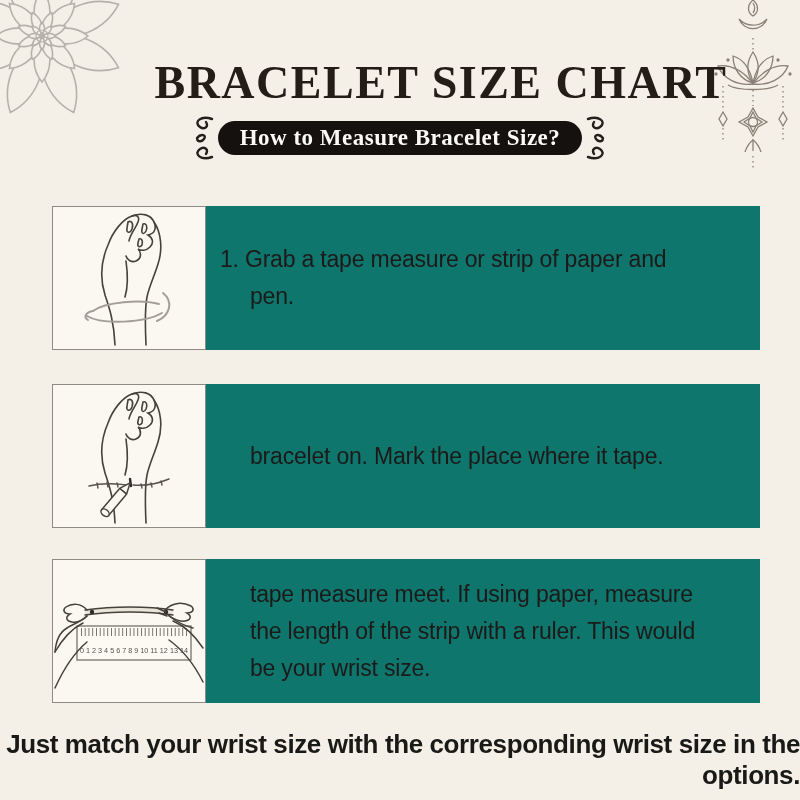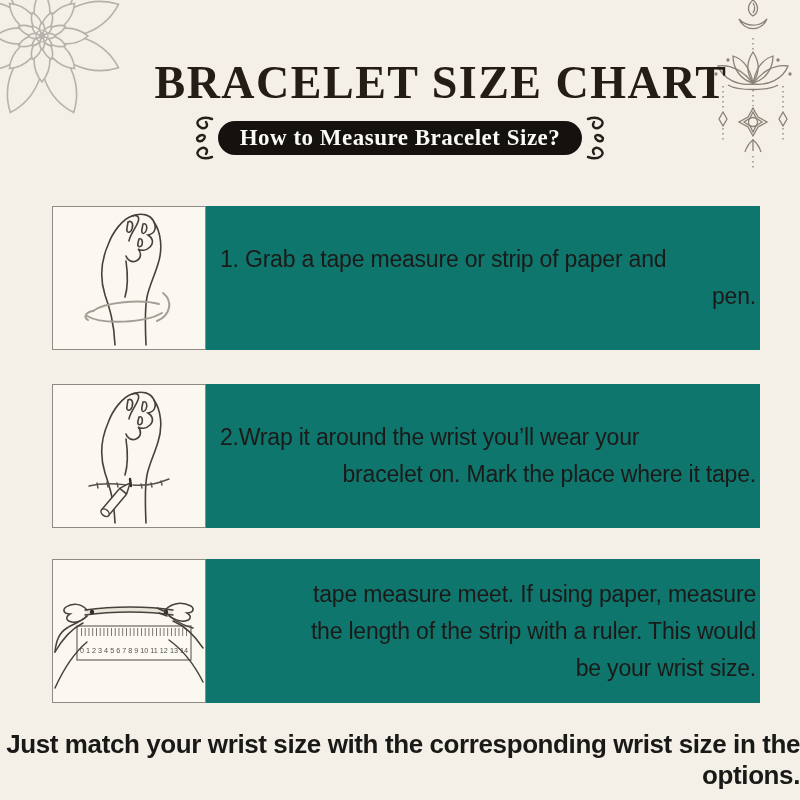--- a/index.html
+++ b/index.html
@@ -47,21 +47,21 @@
   }
   .copy{
     position:absolute;left:168px;right:4px;top:0;height:100%;
     display:flex;flex-direction:column;justify-content:center;
   }
   .copy .line{
     display:block;
     font-size:23px;line-height:37px;color:#1b1a18;
     letter-spacing:-0.2px;
   }
-  .copy .line.indent{padding-left:30px;text-align:right;}
+  .copy .line.indent{padding-left:30px;}
 
   
   .footer{
     position:absolute;top:729px;left:0;width:100%;
     text-align:right;
     font-size:26px;font-weight:600;letter-spacing:-0.4px;
     color:#191917;
   }
 </style>
 </head>
@@ -189,21 +189,20 @@
         </g>
         <line x1="77" y1="94" x2="78" y2="101" stroke="#2c2a26" stroke-width="2.4" stroke-linecap="round"></line>
         <g transform="translate(72,104) rotate(40)" fill="#faf8f0" stroke="#45423c" stroke-width="1.5" stroke-linejoin="round">
           <path d="M-4.5,3 L0,-8 L4.5,3 Z"></path>
           <rect x="-4.5" y="3" width="9" height="28" rx="1"></rect>
           <ellipse cx="0" cy="31" rx="4.6" ry="3.2"></ellipse>
         </g>
       </svg>
     </div>
     <div class="copy">
-      <span class="line">2.Wrap it around the wrist you’ll wear your</span>
       <span class="line indent">bracelet on. Mark the place where it tape.</span>
     </div>
   </section>
 
   <section class="step" style="top:559px">
     <div class="illus">
       <svg width="152" height="142" viewBox="0 0 152 142">
         <path d="M32,50 C60,46 95,46 120,50 L120,55 C95,51 60,51 32,55 Z" fill="#e9e5da" stroke="none"></path>
         <g fill="none" stroke="#45423c" stroke-width="1.4" stroke-linecap="round">
           <path d="M32,50 C60,46 95,46 120,50"></path>

